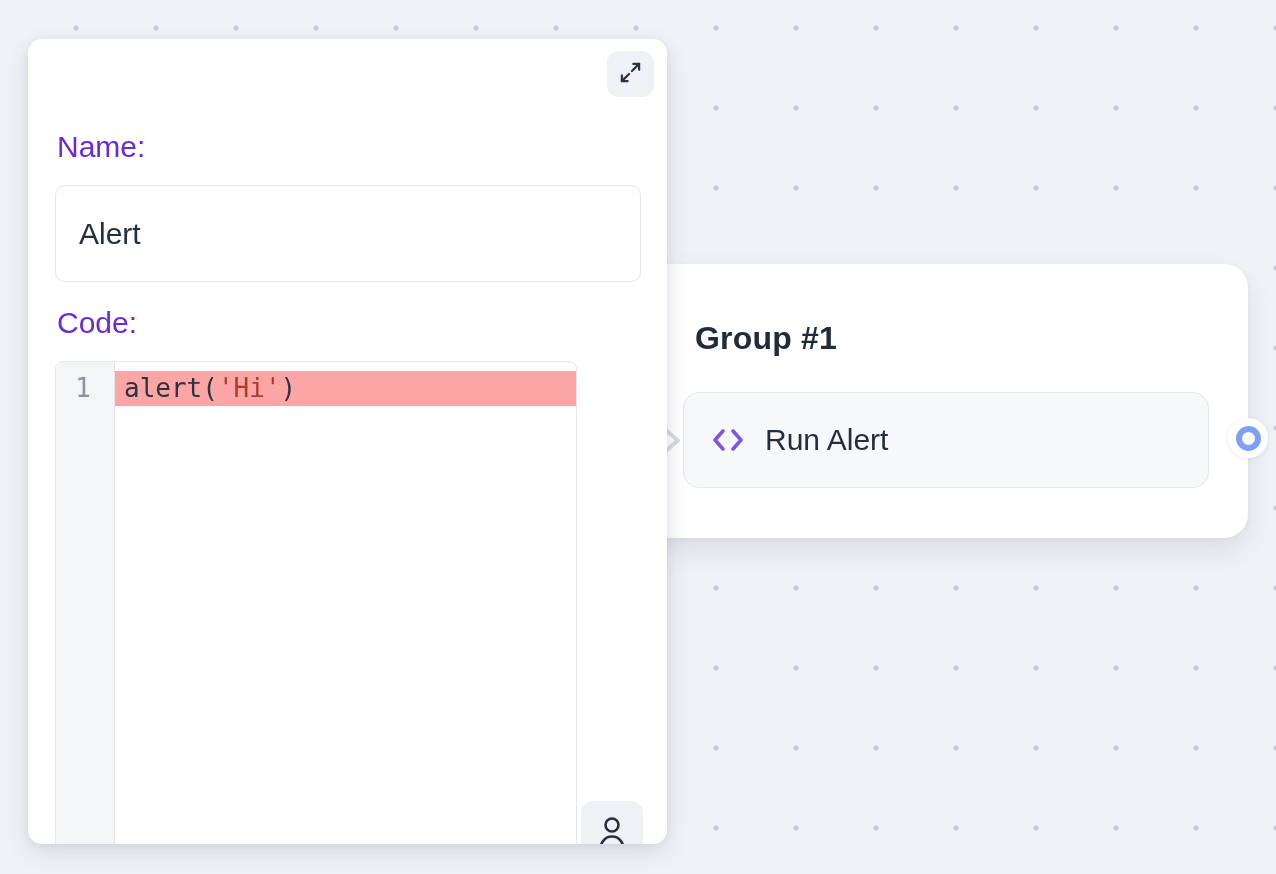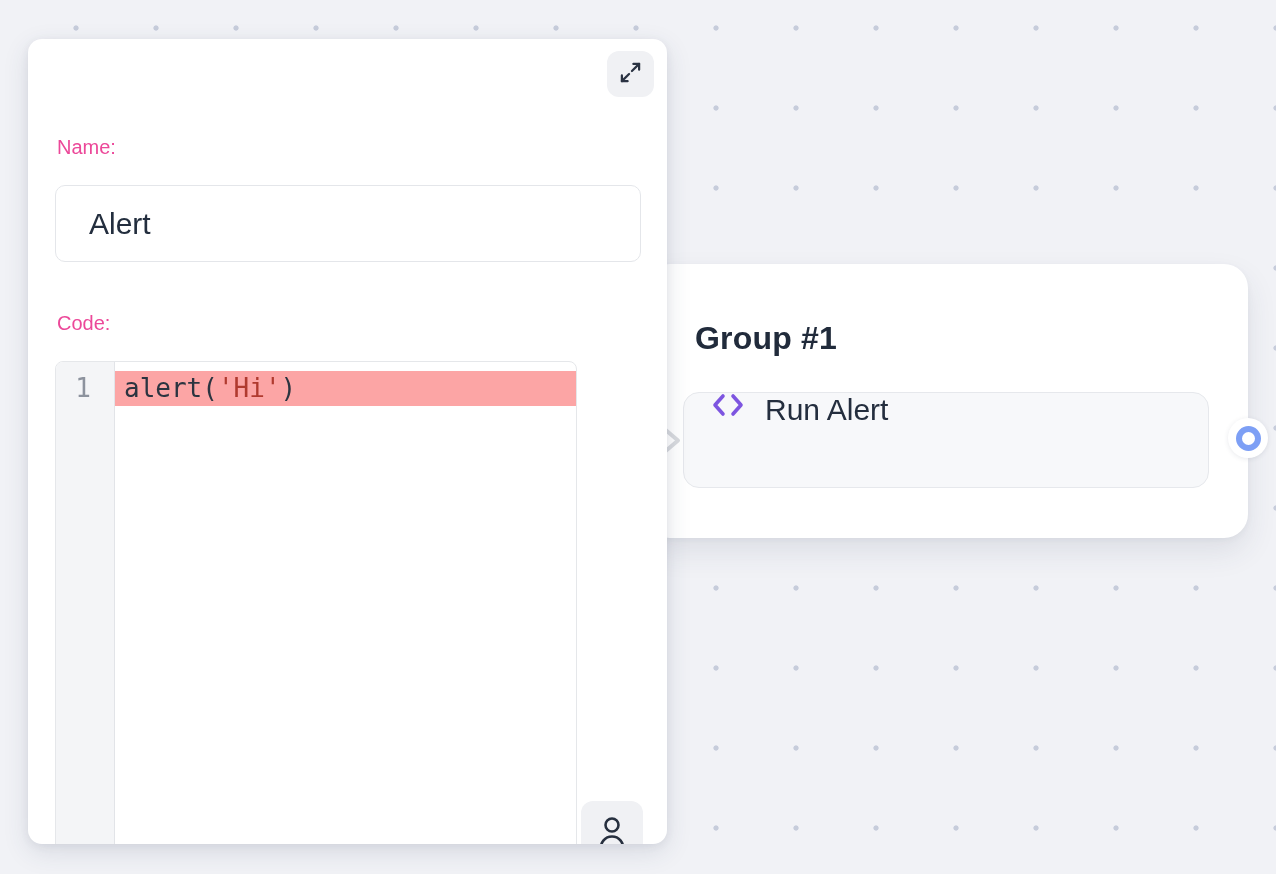--- a/index.html
+++ b/index.html
@@ -23,21 +23,21 @@
     background:#ffffff; border-radius:24px;
     box-shadow:0 14px 30px rgba(45,55,85,0.10), 0 2px 6px rgba(45,55,85,0.05);
   }
   .group-title {
     position:absolute; left:49px; top:56px;
     font-size:32px; font-weight:700; color:#212b3b; letter-spacing:0.2px;
   }
   .node {
     position:absolute; left:37px; top:128px; width:526px; height:96px;
     background:#f7f8fa; border:1.5px solid #e6e8ec; border-radius:16px;
-    display:flex; padding-left:28px; gap:21px;
+    display:flex; align-items:center; padding-left:28px; gap:21px;
   }
   .node-label { font-size:30px; color:#242e3e; }
   .code-icon svg { display:block; }
   
   .handle-out {
     position:absolute; left:582px; top:154px; width:40px; height:40px;
     border-radius:50%; background:#ffffff;
     box-shadow:0 1px 5px rgba(40,50,80,0.10);
   }
   .handle-out .donut {
@@ -50,28 +50,28 @@
   .modal {
     position:absolute; left:28px; top:39px; width:639px; height:805px;
     background:#ffffff; border-radius:14px; overflow:hidden;
     box-shadow:0 8px 26px rgba(50,60,90,0.13), 0 2px 8px rgba(50,60,90,0.07);
   }
   .expand-btn {
     position:absolute; top:12px; right:13px; width:47px; height:46px;
     background:#f0f1f4; border:none; border-radius:12px;
     display:flex; align-items:center; justify-content:center; cursor:pointer;
   }
-  .field-label { position:absolute; font-size:20px; color:#ec4899; line-height:36px; }
+  .field-label { position:absolute; font-size:30px; color:#6d28d9; line-height:36px; }
   .name-label { left:29px; top:90px; }
   .code-label { left:29px; top:266px; }
   .name-input {
-    position:absolute; left:27px; top:146px; width:586px; height:77px;
+    position:absolute; left:27px; top:146px; width:586px; height:97px;
     border:1.5px solid #e4e6ea; border-radius:10px; background:#ffffff;
     font-family:"Liberation Sans", sans-serif; font-size:30px; color:#232e3e;
-    padding-left:33px; outline:none;
+    padding-left:23px; outline:none;
   }
   .editor {
     position:absolute; left:27px; top:322px; width:522px; bottom:-4px;
     border:1.5px solid #e5e7ea; border-radius:8px 8px 0 0;
     background:#ffffff; display:flex; overflow:hidden;
   }
   .gutter {
     flex:none; width:59px; background:#f4f5f7; border-right:1px solid #e2e4e8;
     padding-top:9px;
   }

